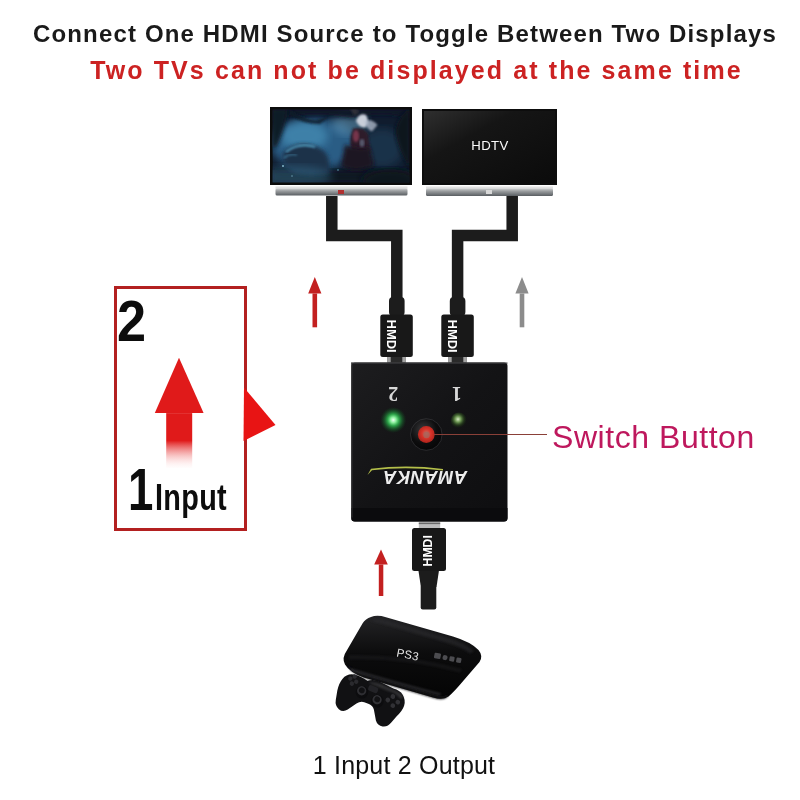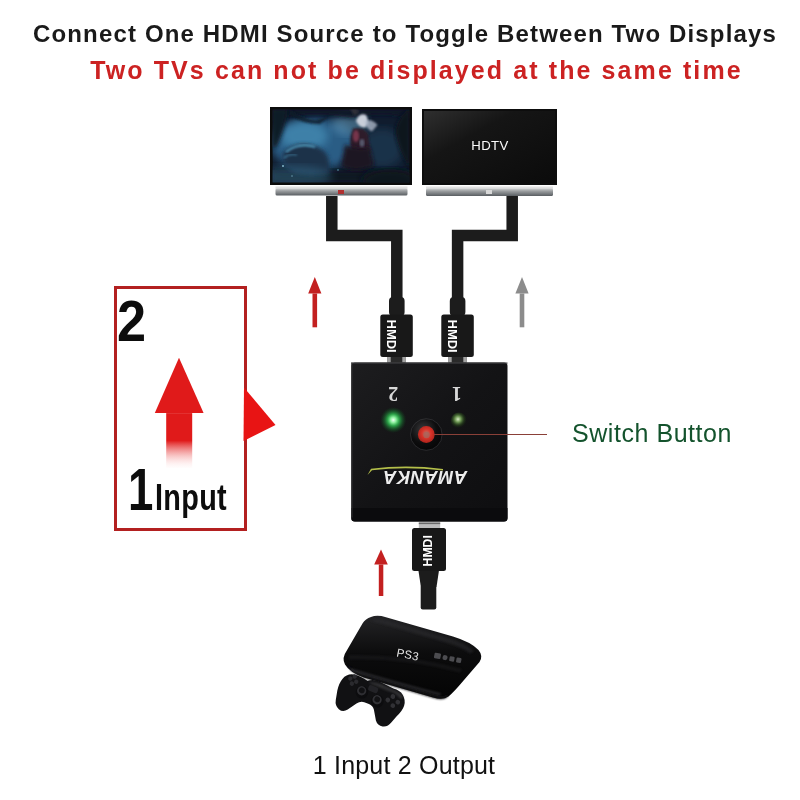--- a/index.html
+++ b/index.html
@@ -1,20 +1,20 @@
 <!DOCTYPE html>
 <html><head>
 <meta charset="utf-8">
 <style>
   html,body{margin:0;padding:0;}
   body{width:800px;height:800px;background:#ffffff;font-family:"Liberation Sans",sans-serif;overflow:hidden;}
   .page{position:relative;width:800px;height:800px;background:#fff;will-change:transform;}
   .t1{position:absolute;left:0;top:20px;width:810px;text-align:center;font-size:24px;font-weight:bold;color:#1a1a1a;letter-spacing:1.15px;white-space:nowrap;}
   .t2{position:absolute;left:0;top:56px;width:833px;text-align:center;font-size:25px;font-weight:bold;color:#cc2222;letter-spacing:2.1px;white-space:nowrap;}
-  .switchlbl{position:absolute;left:552px;top:419px;font-size:25px;color:#14532d;letter-spacing:0.55px;margin-left:20px;}
+  .switchlbl{position:absolute;left:552px;top:419px;font-size:32px;color:#be185d;letter-spacing:0.55px;}
   .bottomlbl{position:absolute;left:0px;top:751px;width:808px;text-align:center;font-size:25px;color:#111;letter-spacing:0.2px;}
   .redbox{position:absolute;left:114px;top:286px;width:127px;height:239px;border:3.5px solid #b32020;background:#fff;}
   .big2{position:absolute;left:117px;top:292px;font-size:58px;font-weight:bold;color:#0d0d0d;transform:scaleX(0.90);transform-origin:left top;line-height:1;}
   .outputw{position:absolute;left:145px;top:312px;font-size:29px;font-weight:bold;color:#0d0d0d;letter-spacing:0.5px;line-height:1;}
   .big1{position:absolute;left:128px;top:460px;font-size:60px;font-weight:bold;color:#0d0d0d;transform:scaleX(0.76);transform-origin:left top;line-height:1;}
   .inputw{position:absolute;left:155px;top:480px;font-size:36px;font-weight:bold;color:#0d0d0d;letter-spacing:0.4px;transform:scaleX(0.8);transform-origin:left top;line-height:1;}
 </style>
 </head>
 <body>
 <div class="page">

